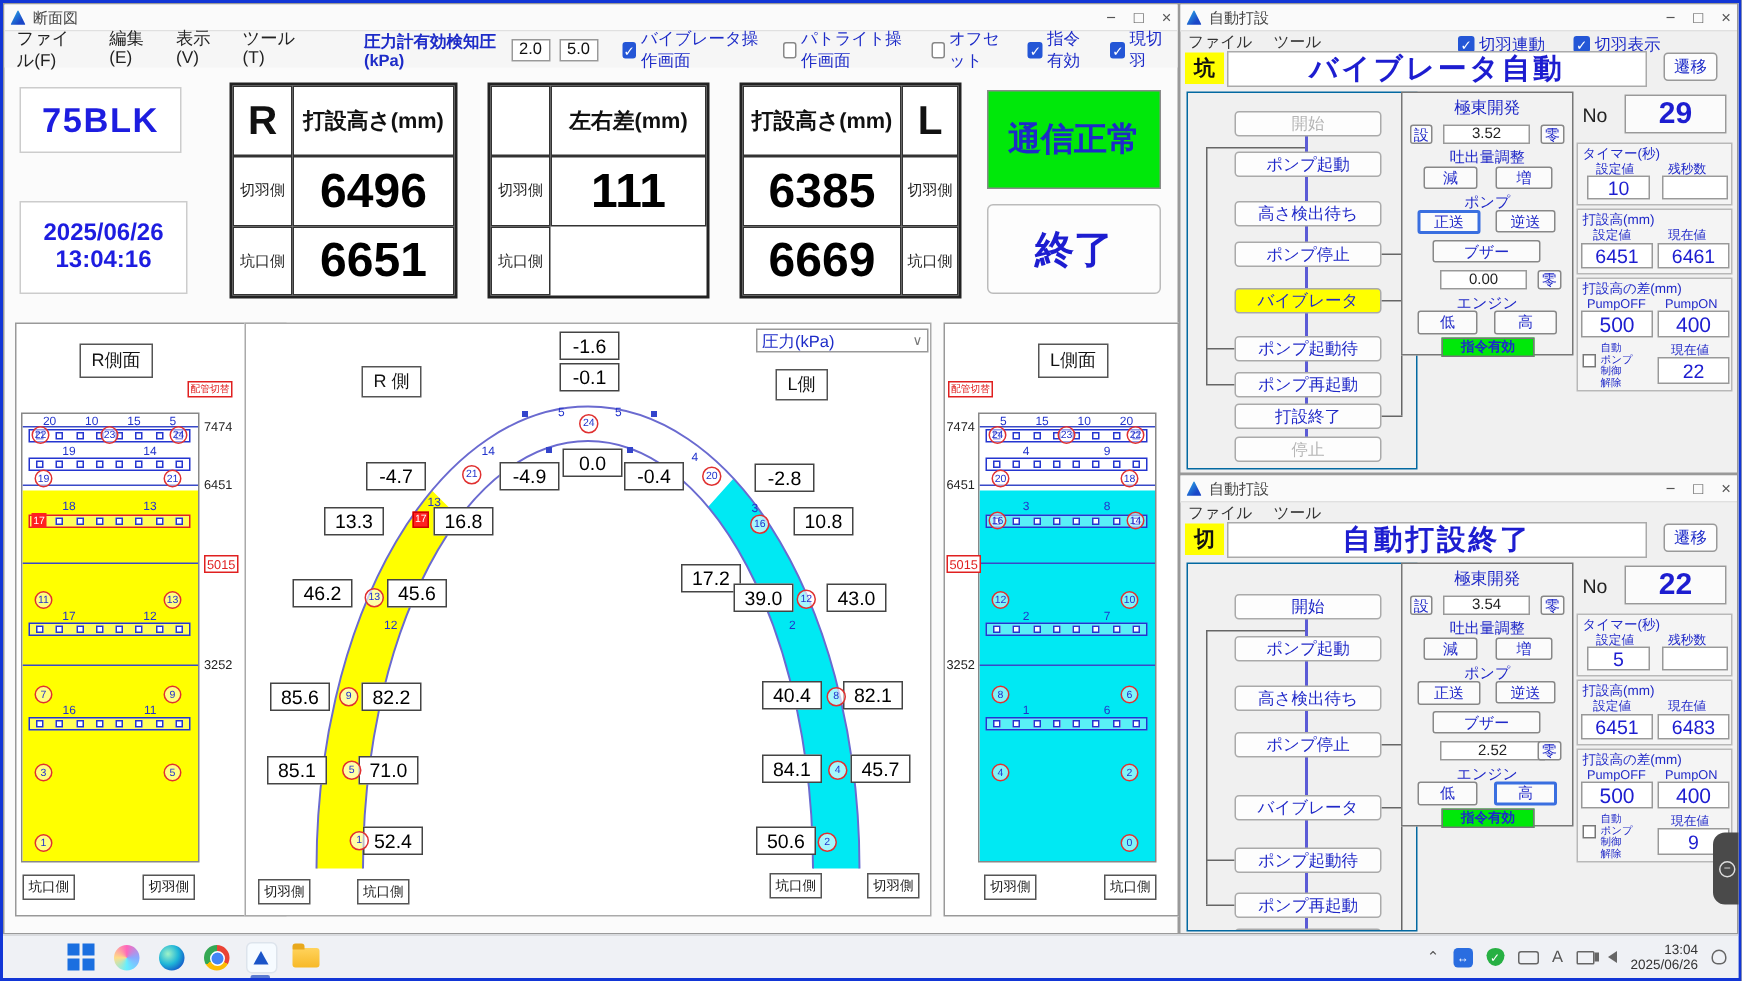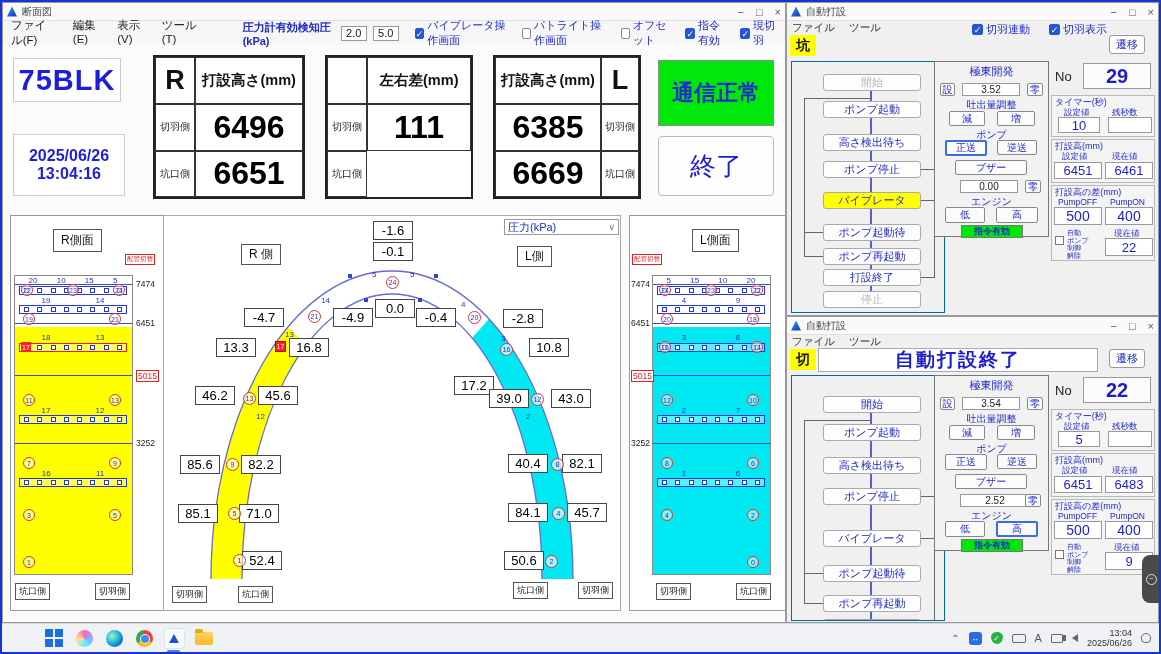--- a/index.html
+++ b/index.html
@@ -20,33 +20,33 @@
   #toolbar { display:flex; align-items:center; margin-left:28px; gap:6px; }
   .tb-label { font-size:11px; color:#1d2bc8; font-weight:bold; }
   .tb-input { width:32px; height:15px; border:1px solid #999; background:#fff; font-size:11px; text-align:center; color:#111; line-height:13px; }
   .tb-check { display:flex; align-items:center; gap:3px; margin-left:10px; }
   .cb { width:11px; height:11px; border:1px solid #888; background:#fff; font-size:9px; line-height:10px; text-align:center; color:#fff; border-radius:2px; }
   .cb.on { background:#2456d6; border-color:#2456d6; }
   .cb-label { font-size:11px; color:#1d2bc8; }
 
   .info-box { position:absolute; background:#fff; border:1px solid #ccc; display:flex; align-items:center; justify-content:center; }
   #blk-box { left:10px; top:55px; width:108px; height:44px; }
-  #blk-box span { color:#1d1de0; font-size:29px; font-weight:bold; letter-spacing:1px; }
+  #blk-box span { color:#1d1de0; font-size:23px; font-weight:bold; letter-spacing:1px; }
   #dt-box { left:10px; top:131px; width:112px; height:62px; flex-direction:column; }
   #dt-box span { color:#1d1de0; font-size:16px; font-weight:bold; }
 
   .dtable { position:absolute; display:grid; border:2px solid #222; background:#fff; }
   .dtable > div { border:1px solid #333; display:flex; align-items:center; justify-content:center; overflow:hidden; }
   .dt-corner { font-size:27px; font-weight:bold; color:#111; }
   .dt-head { font-size:14.5px; font-weight:bold; color:#111; }
   .dt-side { font-size:10px; color:#222; }
   .dt-val { font-size:32px; font-weight:bold; color:#000; }
 
   #comm-btn { position:absolute; left:655px; top:57px; width:116px; height:66px; background:#00e80a; border:1px solid #8a8a8a; color:#1d2bc8; font-size:22px; font-weight:bold; display:flex; align-items:center; justify-content:center; }
-  #exit-btn { position:absolute; left:655px; top:133px; width:116px; height:60px; background:#fdfdfd; border:1px solid #bbb; border-radius:4px; color:#1d1dd0; font-size:26px; font-weight:normal; display:flex; align-items:center; justify-content:center; }
+  #exit-btn { position:absolute; left:655px; top:133px; width:116px; height:60px; background:#fdfdfd; border:1px solid #bbb; border-radius:4px; color:#1d1dd0; font-size:26px; font-weight:bold; display:flex; align-items:center; justify-content:center; }
 
   
   .side-panel { position:absolute; top:212px; width:181px; height:396px; background:#fff; border:1px solid #999; }
   #panel-r { left:7px; }
   #panel-l { left:626px; width:157px; }
   .sp-title { position:absolute; top:13px; border:1px solid #555; background:#fff; font-size:12px; color:#111; padding:2px 7px; }
   .sp-tag { position:absolute; top:38px; border:1px solid #e02020; color:#e02020; font-size:6.5px; padding:0 1px; background:#fff; }
   .sp-diagram { position:absolute; top:59px; width:119px; height:300px; border:1px solid #888; background:#fff; overflow:hidden; }
   .sp-fill { position:absolute; left:0; right:0; bottom:0; }
   .sp-elev { position:absolute; font-size:8.5px; color:#222; }
@@ -522,20 +522,23 @@
       </div>
     <span class="rw-check" style="left:185px" id="vib-chk0">
         <div class="cb on">✓</div>
         <div class="cb-label">切羽連動</div>
       </span>
     <span class="rw-check" style="left:262px" id="vib-chk1">
         <div class="cb on">✓</div>
         <div class="cb-label">切羽表示</div>
       </span>
     <div class="badge">坑</div>
+    <div class="heading-field">
+      <span>バイブレータ自動</span>
+    </div>
     <div class="transfer-btn">遷移</div>
     <div id="flow-vib" class="flow-panel">
         <div class="flow-vline" style="top: 26px; height: 209px;"></div>
         <div class="flow-bracket" style="left: 12px; top: 36px; width: 1px; height: 158px;"></div>
         <div class="flow-bracket" style="left: 12px; top: 36px; width: 66px; height: 1px;"></div>
         <div class="flow-bracket" style="left: 12px; top: 170px; width: 19px; height: 1px;"></div>
         <div class="flow-bracket" style="left: 12px; top: 194px; width: 19px; height: 1px;"></div>
         <div class="flow-bracket" style="left: 142px; top: 107px; width: 1px; height: 108px;"></div>
         <div class="flow-bracket" style="left: 129px; top: 107px; width: 14px; height: 1px;"></div>
         <div class="flow-bracket" style="left: 129px; top: 138px; width: 14px; height: 1px;"></div>

